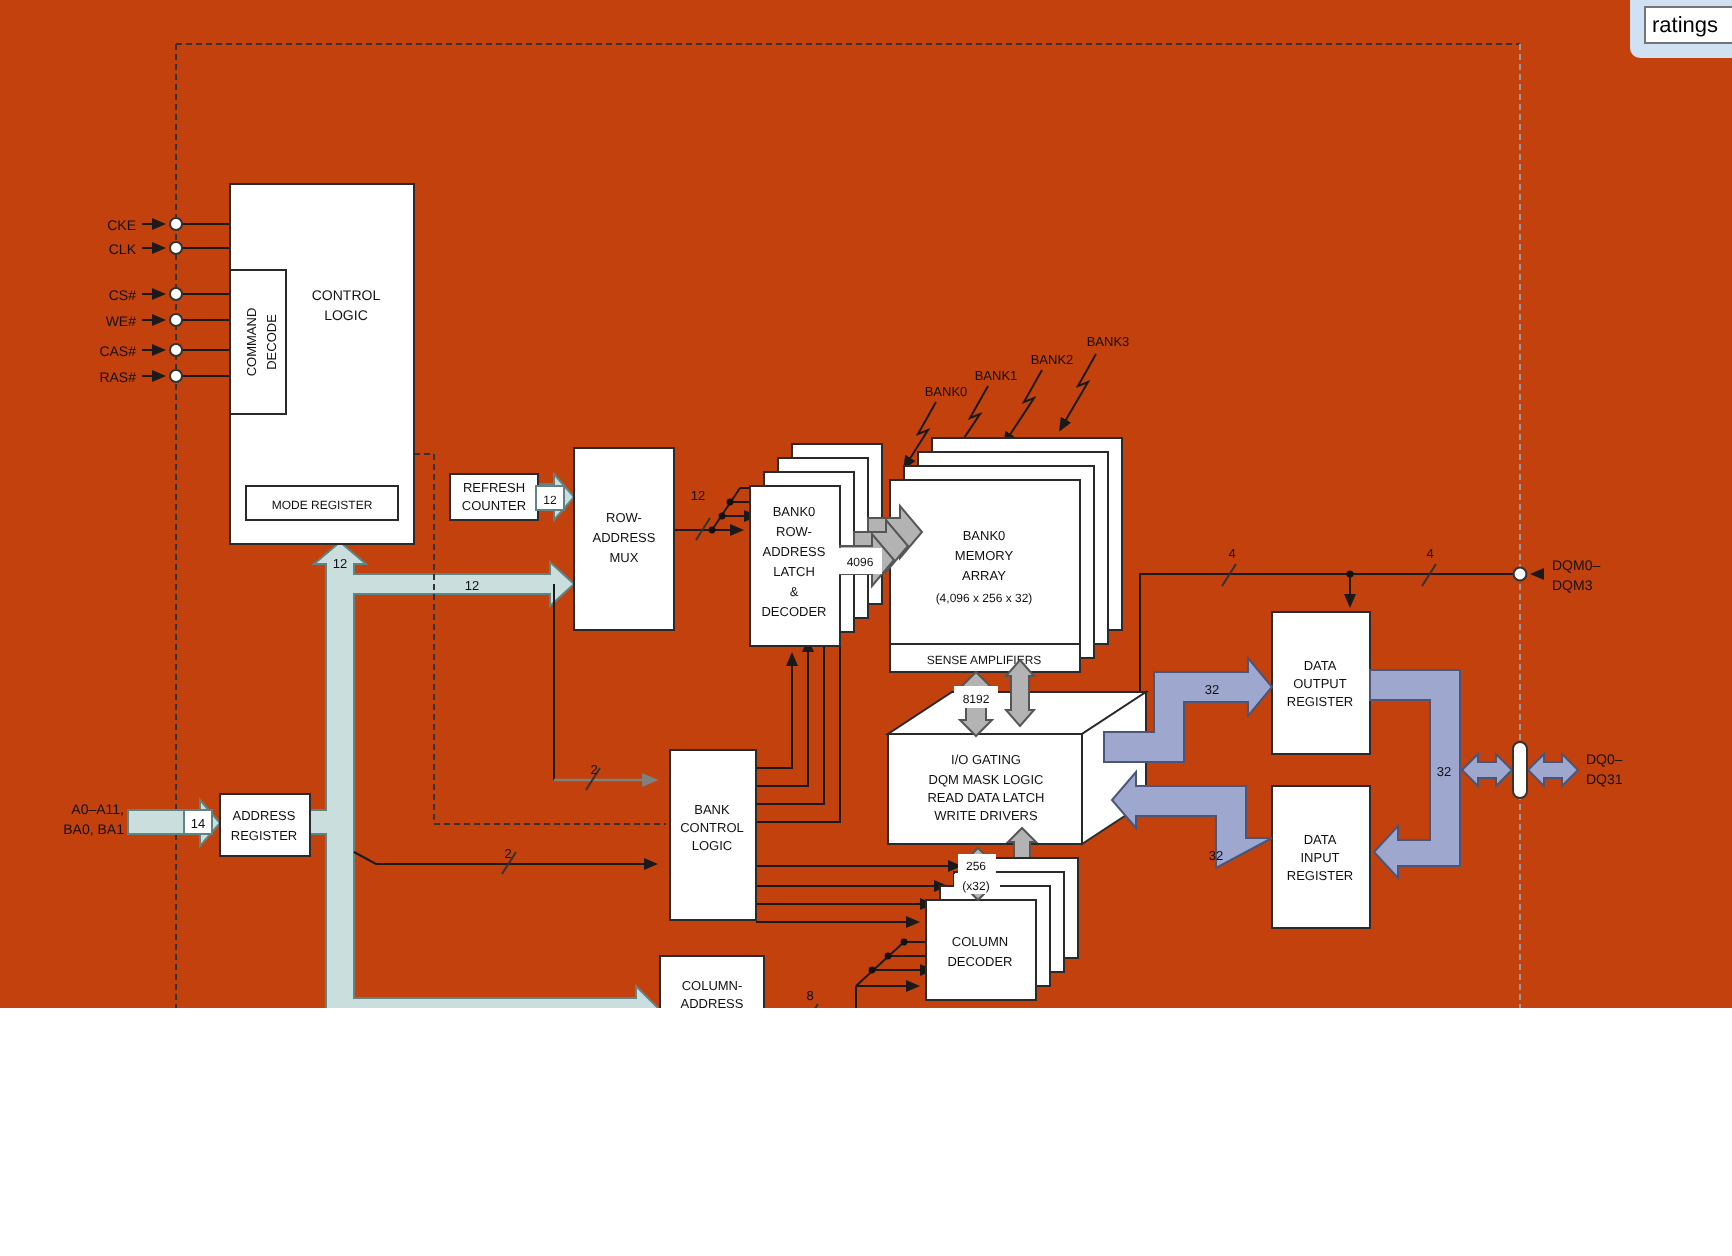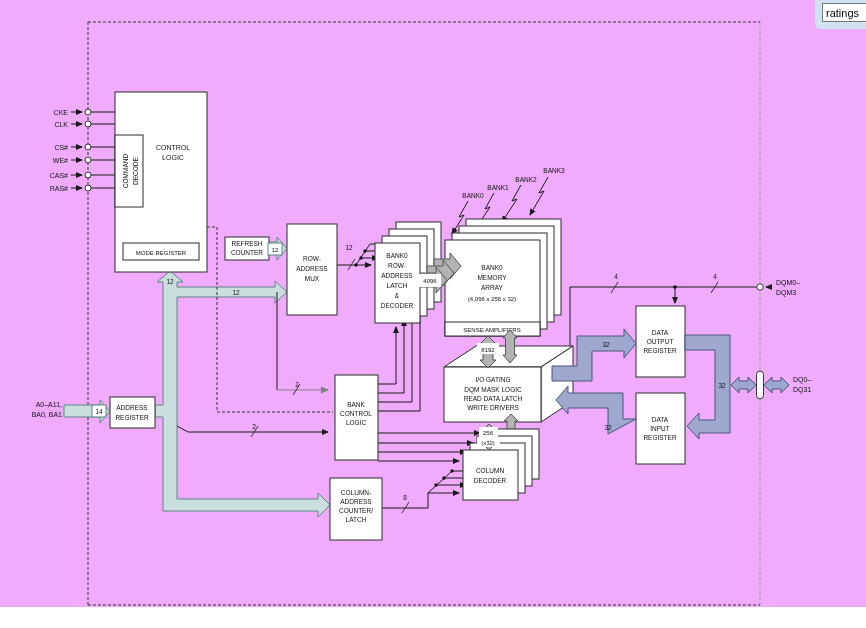--- a/index.html
+++ b/index.html
@@ -1,16 +1,16 @@
 <!DOCTYPE html>
 <html><head>
 <meta charset="utf-8">
 <style>
   html,body{margin:0;padding:0;background:#fff;}
-  #stage{position:relative;width:866px;height:607px;overflow:hidden;background:#f0abfc;
+  #stage{position:relative;width:866px;height:504px;overflow:hidden;background:#c2410c;
          font-family:"Liberation Sans",sans-serif;}
   svg{position:absolute;left:0;top:0;}
   .box{fill:#ffffff;stroke:#2a2a2a;stroke-width:1;}
   .t{font-family:"Liberation Sans",sans-serif;fill:#111;}
   .t7{font-size:7px;}
   .t65{font-size:6.5px;}
   .t6{font-size:6px;}
   .ln{stroke:#1a1a1a;stroke-width:1;fill:none;}
   .lng{stroke:#808080;stroke-width:1.2;fill:none;}
   .dash{stroke:#333;stroke-width:1;fill:none;stroke-dasharray:3 2;}

